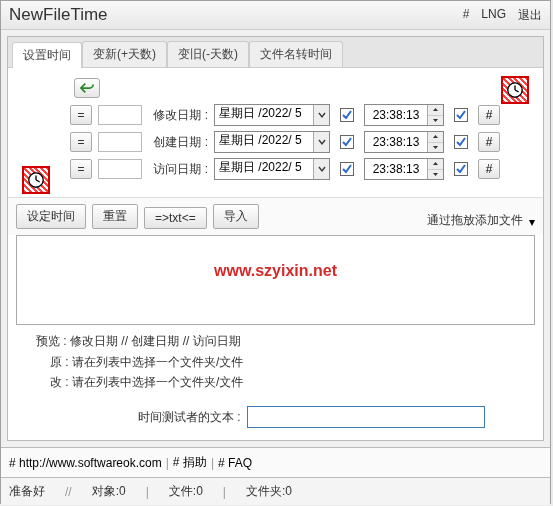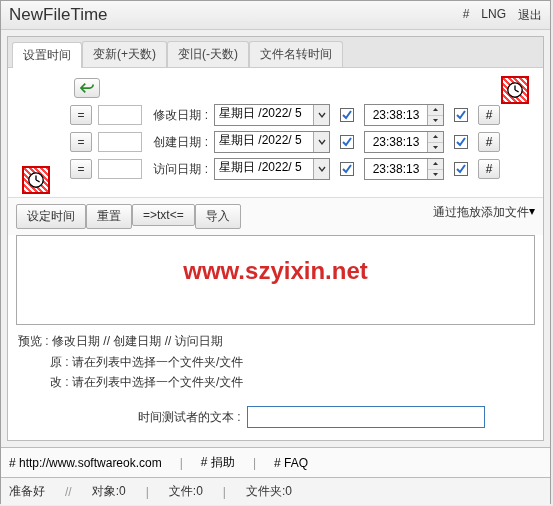--- a/index.html
+++ b/index.html
@@ -31,32 +31,32 @@
 .time-input span { flex: 1; padding: 0 4px; }
 .spinner { width: 16px; display: flex; flex-direction: column; border-left: 1px solid #aaa; height: 20px; }
 .spinner div { flex: 1; background: #eee; display: flex; align-items: center; justify-content: center; border-bottom: 1px solid #ccc; }
 .spinner div:last-child { border-bottom: none; }
 .spinner svg { width: 7px; height: 5px; }
 .hash-btn { width: 22px; height: 20px; border: 1px solid #aaa; background: linear-gradient(#fefefe,#e6e6e6); border-radius: 2px; display: inline-flex; align-items: center; justify-content: center; cursor: pointer; }
 .clock-icon { width: 28px; height: 28px; border: 2px solid #d00000; background: repeating-linear-gradient(45deg,#ff4040,#ff4040 2px,#fff 2px,#fff 4px); display: inline-flex; align-items: center; justify-content: center; }
 .clock-icon svg { width: 18px; height: 18px; }
 .clock-top { position: absolute; right: 14px; top: 8px; }
 .clock-left { position: absolute; left: 14px; top: 98px; }
-.toolbar2 { display: flex; align-items: flex-start; padding: 6px 8px; border-top: 1px solid #ddd; background: #fafafa; }
+.toolbar2 { display: flex; align-items: flex-end; gap: 6px; padding: 6px 8px; border-top: 1px solid #ddd; background: #fafafa; }
 .btn2 { padding: 3px 10px; border: 1px solid #aaa; background: linear-gradient(#fefefe,#e6e6e6); border-radius: 2px; color: #333; cursor: pointer; }
 .drag-label { margin-left: auto; color: #333; }
 .listarea { border: 1px solid #aaa; height: 90px; background: #fff; margin: 0 8px; position: relative; }
-.watermark { position: absolute; left: 50%; top: 40%; transform: translate(-50%,-50%); font-size: 24px; color: #d42a2a; font-weight: bold; font-family: Arial; pointer-events: none; }
+.watermark { position: absolute; left: 50%; top: 40%; transform: translate(-50%,-50%); font-size: 16px; color: #d42a2a; font-weight: bold; font-family: Arial; pointer-events: none; }
 .preview { padding: 8px 10px 4px 10px; }
-.preview-row { color: #333; margin-bottom: 4px; }
+.preview-row { color: #333; margin-bottom: 4px; margin-left: 18px; }
 .preview-line { color: #333; margin: 3px 0 3px 32px; }
 .tester { display: flex; align-items: center; gap: 6px; padding: 8px 10px 12px 10px; }
 .tester-label { margin-left: 120px; color: #333; }
 .tester-input { border: 1px solid #3a7ab8; height: 22px; width: 238px; background: #fff; padding: 0 4px; }
-.footer1 { border-top: 1px solid #bbb; border-bottom: 1px solid #bbb; padding: 6px 8px; background: #fafafa; display: flex; gap: 18px; align-items: center; font-family: monospace; }
+.footer1 { border-top: 1px solid #bbb; border-bottom: 1px solid #bbb; padding: 6px 8px; background: #fafafa; display: flex; gap: 4px; align-items: center; font-family: monospace; }
 .footer1 .sep { color: #999; }
 .statusbar { padding: 5px 8px; background: #f4f4f4; color: #333; display: flex; gap: 20px; align-items: center; }
 .statusbar .sep { color: #999; }
 .row .spacer { width: 44px; }
 </style>
 </head>
 <body>
 
 <div class="window">
 

